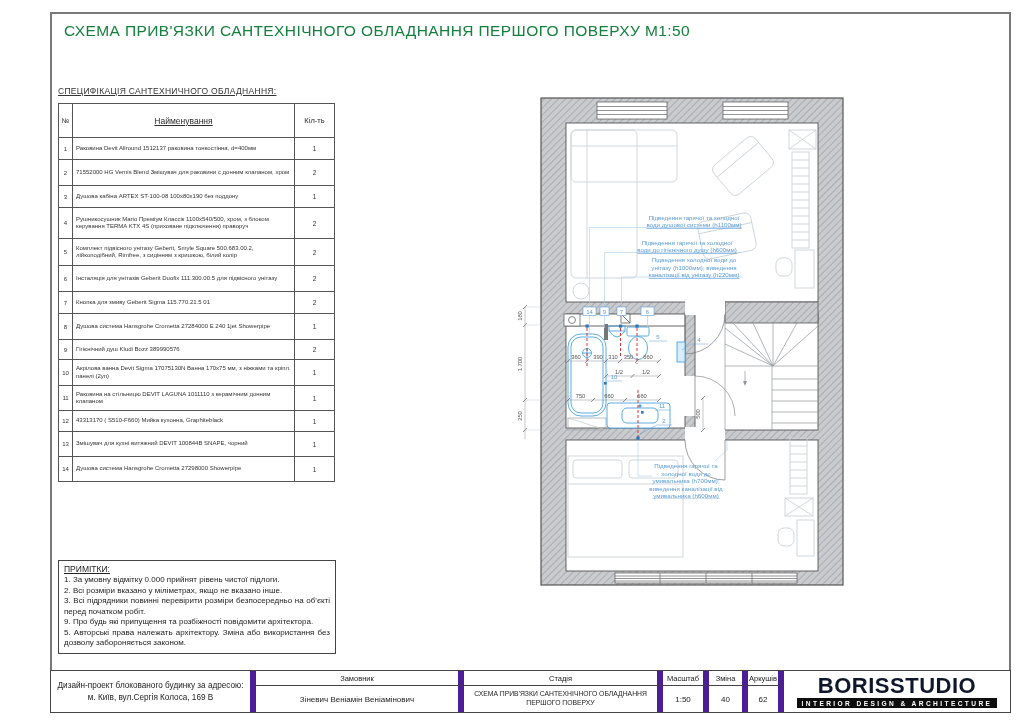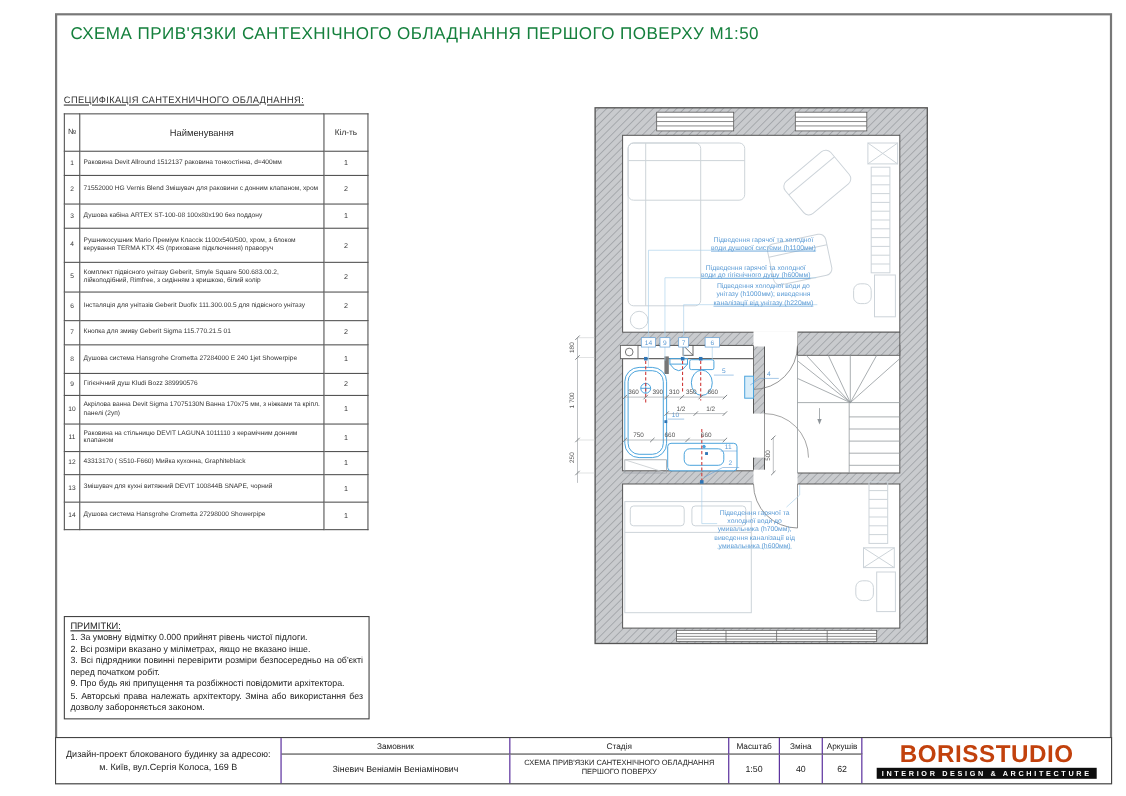--- a/index.html
+++ b/index.html
@@ -6,47 +6,47 @@
   html,body { width:1024px; height:724px; background:#ffffff; font-family:"Liberation Sans", sans-serif; color:#2b2b2b; }
   .sheet-frame { position:absolute; left:50px; top:12px; width:961px; height:701px; border:2px solid #787878; background:#fff; }
   .sheet-title { position:absolute; left:64px; top:22px; font-size:15.5px; letter-spacing:0.4px; color:#15803d; white-space:nowrap; }
 
   
   .spec { position:absolute; left:58px; top:86px; width:276px; }
   .spec-title { font-size:8.5px; text-decoration:underline; letter-spacing:0.3px; margin-bottom:7px; color:#333; }
   table.spec-t { border-collapse:collapse; width:276px; table-layout:fixed; }
   table.spec-t td, table.spec-t th { border:1px solid #555; font-weight:normal; vertical-align:middle; }
   th.c-num  { width:14px;  font-size:7px; }
-  th.c-name { width:222px; font-size:8.5px; }
+  th.c-name { width:222px; font-size:8.5px;text-decoration:underline; }
   th.c-qty  { width:40px;  font-size:7.5px; }
   tr.spec-head { height:34px; }
   td.v-num { text-align:center; font-size:6px; color:#333; }
   td.v-name { font-size:6px; padding:2px 3px; line-height:1.25; color:#333; }
   td.v-qty { text-align:center; font-size:6.5px; color:#333; }
 
   
   .notes { position:absolute; left:58px; top:560px; width:278px; border:1.2px solid #444; padding:3px 5px 4px 5px; background:#fff; }
   .notes-title { font-size:8.5px; text-decoration:underline; margin-bottom:1px; color:#222; }
   .note-line { font-size:8px; line-height:1.32; text-align:justify; color:#222; }
 
   
   .plan-wrap { position:absolute; left:505px; top:88px; width:350px; height:510px; }
 
   
   .tblock { position:absolute; left:50px; top:670px; width:961px; height:43px; border:1.6px solid #444; display:grid;
             grid-template-columns:205px 208px 199px 46px 39px 36px 1fr; grid-template-rows:15px 1fr; background:#fff; }
-  .tb-cell { border-right:1px solid #4c1d95; display:flex; align-items:center; justify-content:center; text-align:center; overflow:hidden; }
+  .tb-cell { border-right:6px solid #4c1d95; display:flex; align-items:center; justify-content:center; text-align:center; overflow:hidden; }
   .tb-label { border-bottom:1px solid #444; font-size:7.5px; color:#222; }
   .tb-span2 { grid-row:1 / span 2;text-align:center; }
   .tb-project { font-size:8.2px; line-height:1.35; padding:0 6px; color:#222; }
   .tb-customer { font-size:8px; color:#222; }
   .tb-stage { font-size:6.8px; line-height:1.3; padding:0 4px; color:#222; }
   .tb-val { font-size:8px; color:#222; }
   .tb-logo { border-right:none; flex-direction:column; justify-content:center; gap:1px; }
-  .logo-main { font-size:22px; font-weight:800; letter-spacing:0.5px; color:#c2410c; line-height:1; }
+  .logo-main { font-size:22px; font-weight:800; letter-spacing:0.5px; color:#0f172a; line-height:1; }
   .logo-sub { background:#0d0d0d; color:#fff; font-size:6.6px; letter-spacing:2.4px; padding:1.5px 5px 1px 5px; font-weight:bold; }
 </style>
 </head>
 <body>
 
 <div class="sheet-frame"></div>
 
 <div class="sheet-title">СХЕМА ПРИВ'ЯЗКИ САНТЕХНІЧНОГО ОБЛАДНАННЯ ПЕРШОГО ПОВЕРХУ М1:50</div>
 
 <div class="spec">

